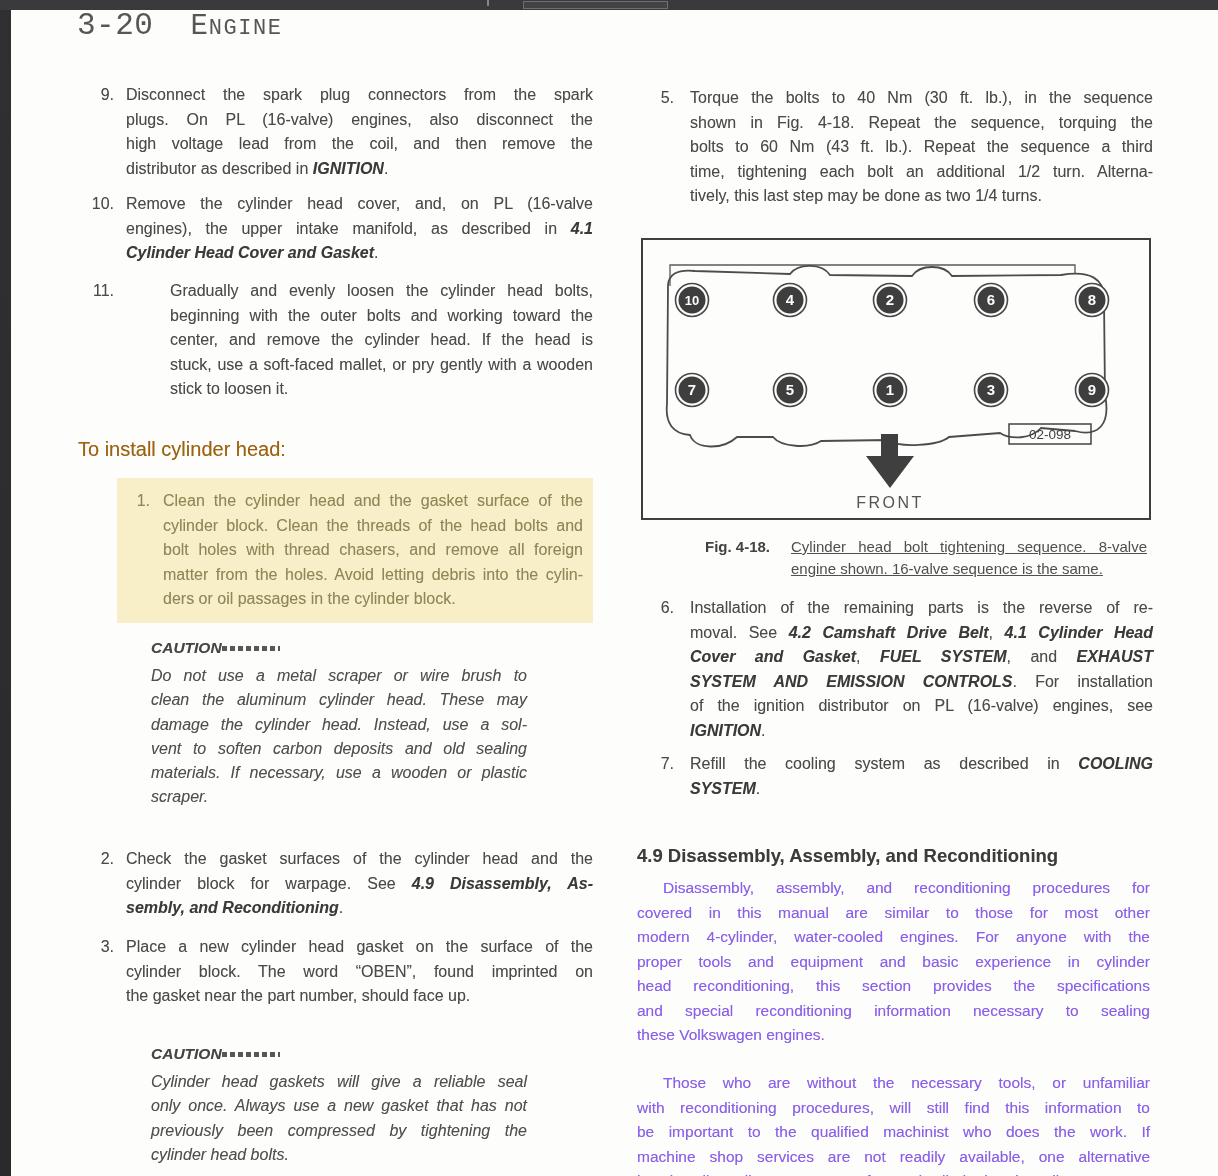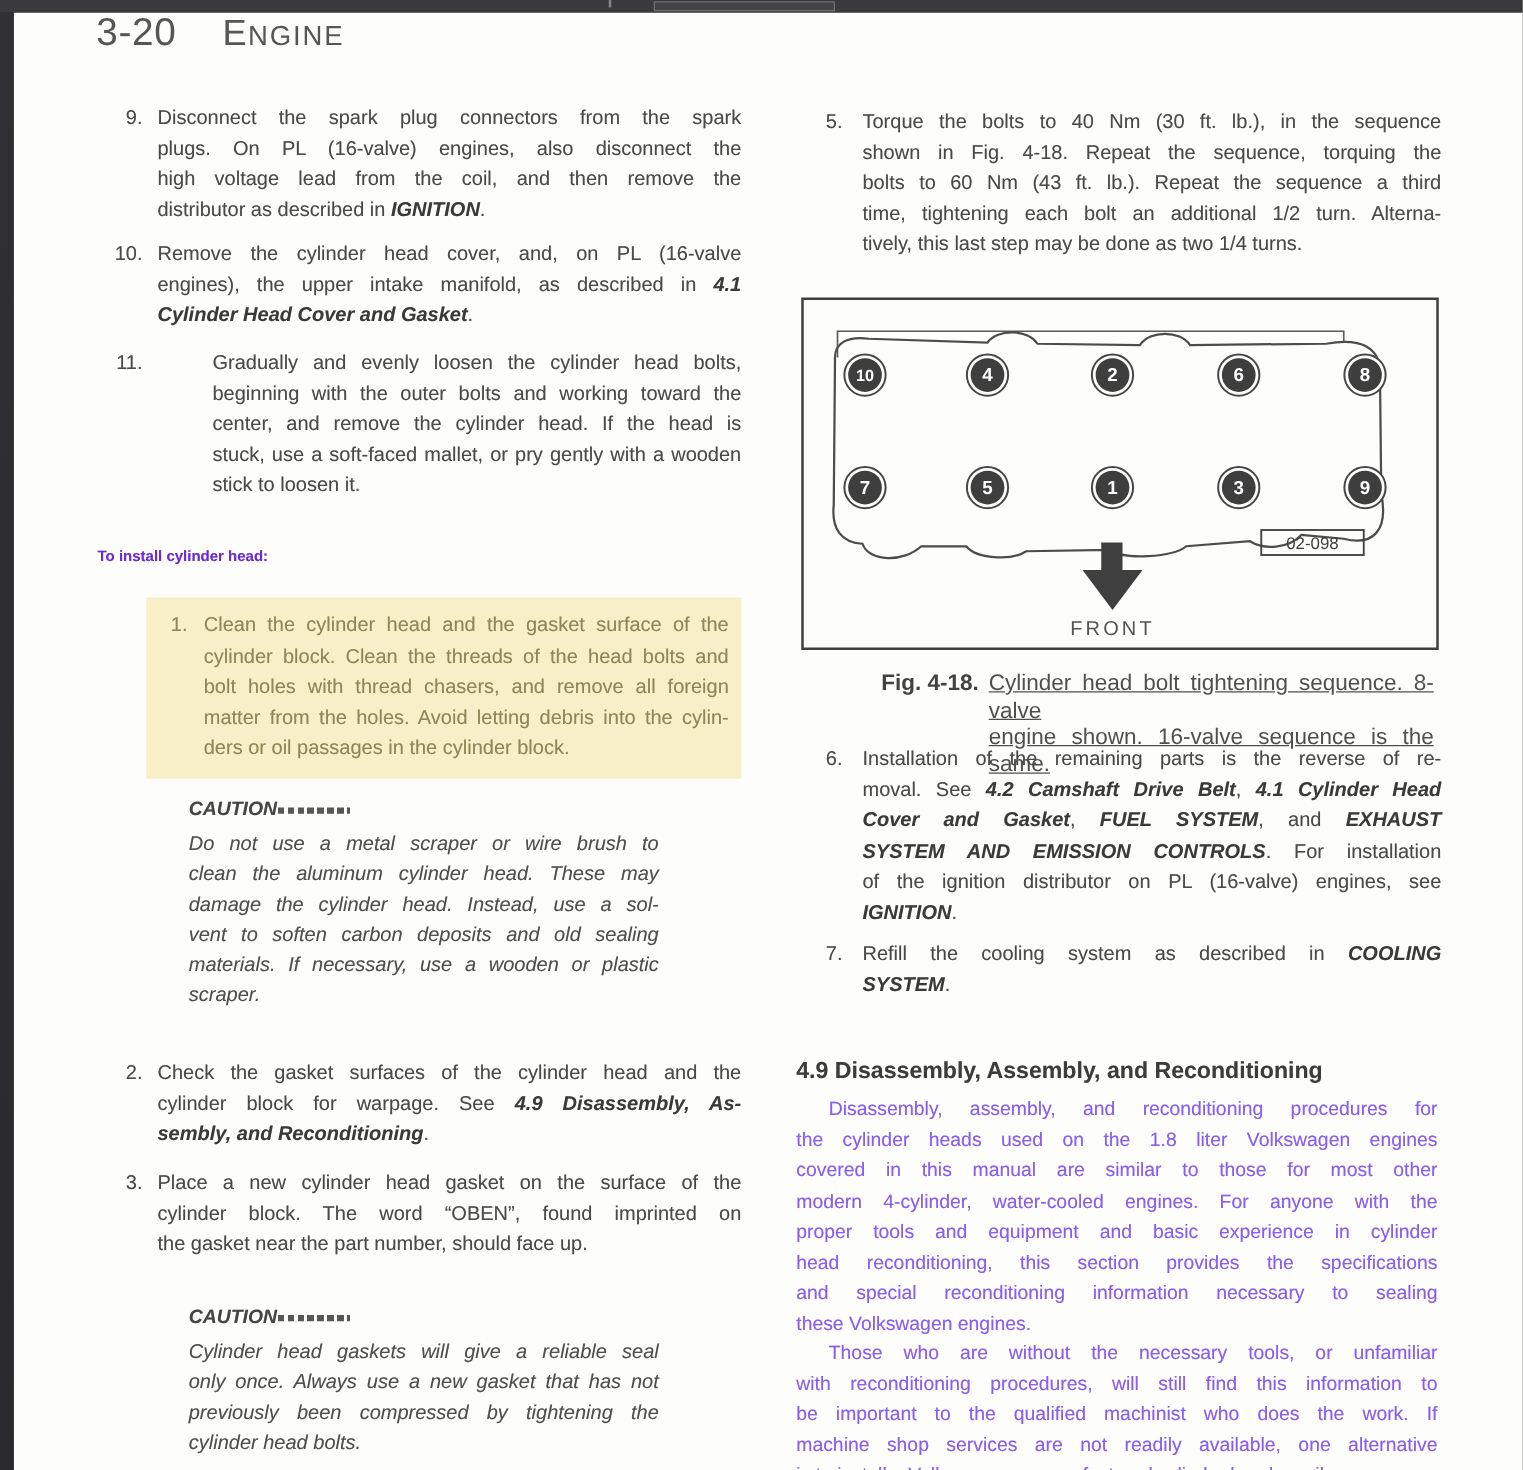--- a/index.html
+++ b/index.html
@@ -10,56 +10,56 @@
   }
   #topbar{position:absolute;left:0;top:0;width:1218px;height:10px;background:#3a3a3c;z-index:3;}
   #topbar .tab-rect{position:absolute;left:523px;top:1px;width:145px;height:8px;background:#434345;border:1px solid #6f6f72;box-sizing:border-box;}
   #topbar .tick{position:absolute;left:487px;top:0;width:2px;height:6px;background:#86868a;}
   #leftstrip{position:absolute;left:0;top:10px;width:11px;height:1166px;background:linear-gradient(180deg,#303032,#2a2a2c);z-index:3;}
   #page{position:absolute;left:11px;top:10px;width:1207px;height:1166px;background:#fdfdfb;overflow:hidden;}
 
   .blk{position:absolute;}
 
   
-  #header{left:66px;top:-2px;color:#565656;white-space:nowrap;}
+  #header{left:66px;top:-2px;color:#565656;white-space:nowrap;font-family:Liberation Mono, monospace;}
   #header .pn{font-size:31px;letter-spacing:.5px;}
   #header .t1{font-size:29px;margin-left:37px;letter-spacing:1px;}
   #header .t2{font-size:22px;letter-spacing:1.5px;}
 
   
   .litem{left:67px;width:515px;display:flex;color:#4a4a4a;font-size:16px;line-height:24.5px;text-shadow:0 0 .5px rgba(74,74,74,.35);}
   .ritem{left:626px;width:516px;display:flex;color:#4a4a4a;font-size:16px;line-height:24.5px;text-shadow:0 0 .5px rgba(74,74,74,.35);}
   .litem .num{flex:none;width:48px;padding-right:12px;box-sizing:border-box;text-align:right;}
   .ritem .num{flex:none;width:53px;padding-right:16px;box-sizing:border-box;text-align:right;}
   .item-body{flex:1;min-width:0;}
   .tline{text-align:justify;text-align-last:justify;}
   .tline.last{text-align-last:left;}
   b{font-weight:bold;color:#3a3a3a;font-style:italic;}
 
-  #install-heading{left:67px;top:428px;font-size:12px;font-weight:bold;color:#6d28d9;text-shadow:0 0 .5px rgba(62,62,62,.35);}
+  #install-heading{left:67px;top:428px;font-size:20px;font-weight:normal;color:#a16207;text-shadow:0 0 .5px rgba(62,62,62,.35);}
 
   
   #highlight{left:106px;top:468px;width:476px;box-sizing:border-box;display:flex;background:#f8efc9;
     padding:11px 10px 11px 0;color:#8f8757;font-size:16px;line-height:24.5px;text-shadow:0 0 .5px rgba(143,135,87,.4);}
   #highlight .num{flex:none;width:46px;padding-right:13px;box-sizing:border-box;text-align:right;}
 
   
   .caution{width:376px;color:#4f4f4f;}
   .caution-head{display:flex;align-items:center;font-weight:bold;font-style:italic;font-size:15.5px;color:#454545;text-shadow:0 0 .5px rgba(69,69,69,.35);}
   .caution-dash{width:58px;height:5px;background:repeating-linear-gradient(90deg,#575757 0 5px,transparent 5px 8px);}
   .caution-text{margin-top:7px;font-style:italic;font-size:16px;line-height:24.3px;text-shadow:0 0 .5px rgba(79,79,79,.35);}
   #caution1{left:140px;top:629px;}
   #caution2{left:140px;top:1035px;}
 
   
   #figure{left:630px;top:228px;width:506px;height:278px;border:2.5px solid #3f3f3f;box-sizing:content-box;background:#fdfdfb;}
   #figure svg{display:block;}
 
   
-  #caption{left:694px;top:526px;display:flex;color:#4f4f4f;font-size:18px;line-height:21.5px;}
+  #caption{left:694px;top:526px;display:flex;color:#4f4f4f;font-size:15px;line-height:21.5px;}
   #caption .cap-label{flex:none;width:86px;font-weight:bold;color:#424242;}
   #caption .cap-lines{width:356px;text-decoration:underline;}
 
   
   #heading49{left:626px;top:835px;font-size:18.5px;font-weight:bold;color:#3c3c3c;text-shadow:0 0 .5px rgba(60,60,60,.35);}
   .para{width:513px;font-size:15.5px;line-height:24.5px;color:#8b5cf6;text-shadow:0 0 .5px rgba(74,74,74,.35);}
   .para .tline:first-child{text-indent:26px;}
   #para1{left:626px;top:866px;}
   #para2{left:626px;top:1061px;}
 
@@ -283,21 +283,20 @@
     <div class="item-body">
         <div class="tline"><span>Refill the cooling system as described in </span><b>COOLING</b></div>
         <div class="tline last"><b>SYSTEM</b><span>.</span></div>
       </div>
   </div>
 
   <div class="blk" id="heading49">4.9  Disassembly, Assembly, and Reconditioning</div>
 
   <div class="blk para" id="para1">
       <div class="tline"><span>Disassembly, assembly, and reconditioning procedures for</span></div>
-      <div class="tline"><span>the cylinder heads used on the 1.8 liter Volkswagen engines</span></div>
       <div class="tline"><span>covered in this manual are similar to those for most other</span></div>
       <div class="tline"><span>modern 4-cylinder, water-cooled engines. For anyone with the</span></div>
       <div class="tline"><span>proper tools and equipment and basic experience in cylinder</span></div>
       <div class="tline"><span>head reconditioning, this section provides the specifications</span></div>
       <div class="tline"><span>and special reconditioning information necessary to sealing</span></div>
       <div class="tline last"><span>these Volkswagen engines.</span></div>
     </div>
   <div class="blk para" id="para2">
       <div class="tline"><span>Those who are without the necessary tools, or unfamiliar</span></div>
       <div class="tline"><span>with reconditioning procedures, will still find this information to</span></div>

